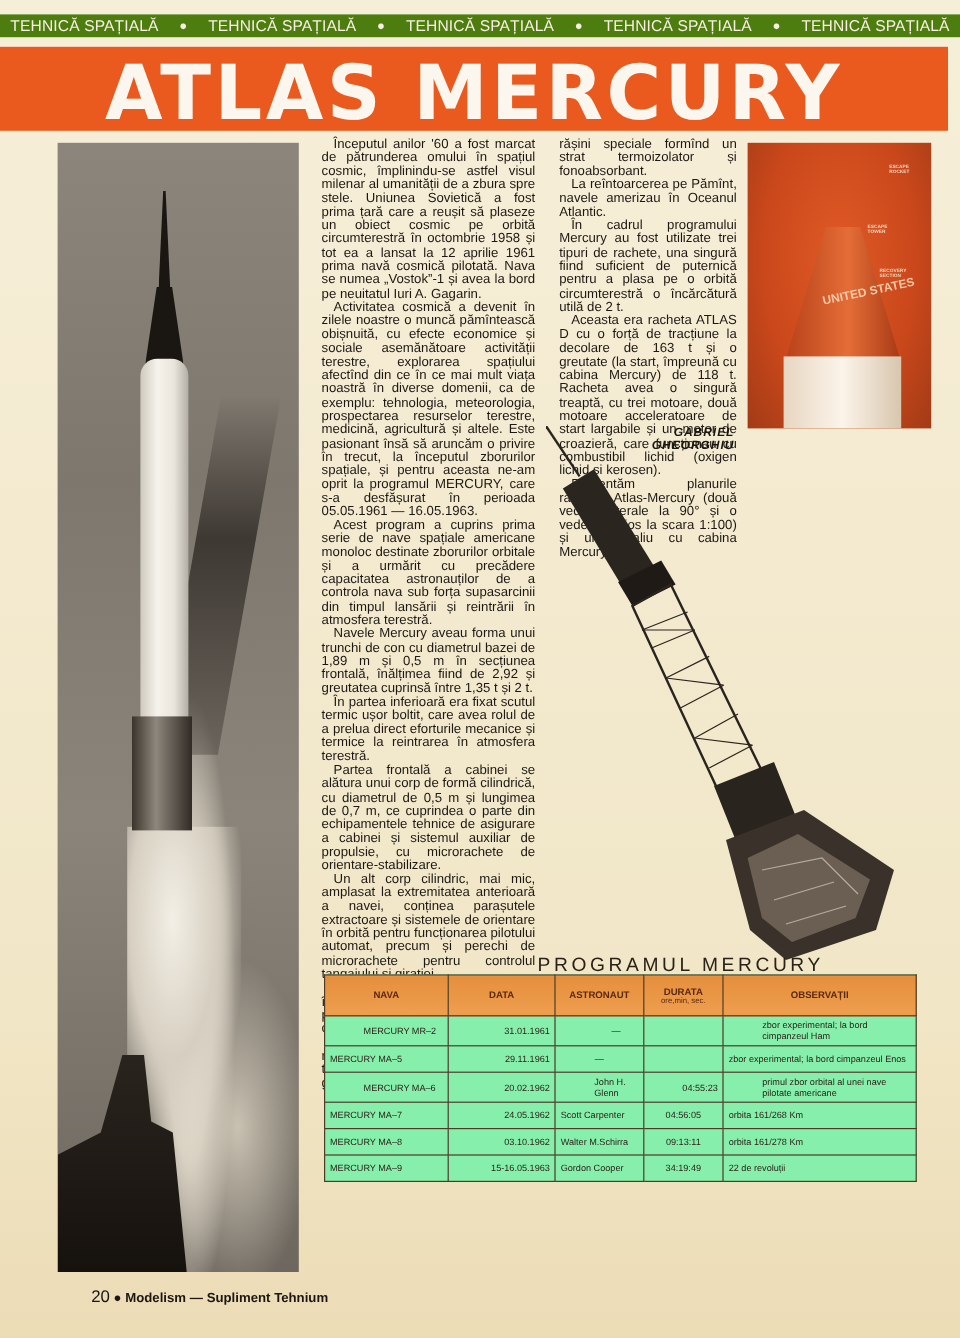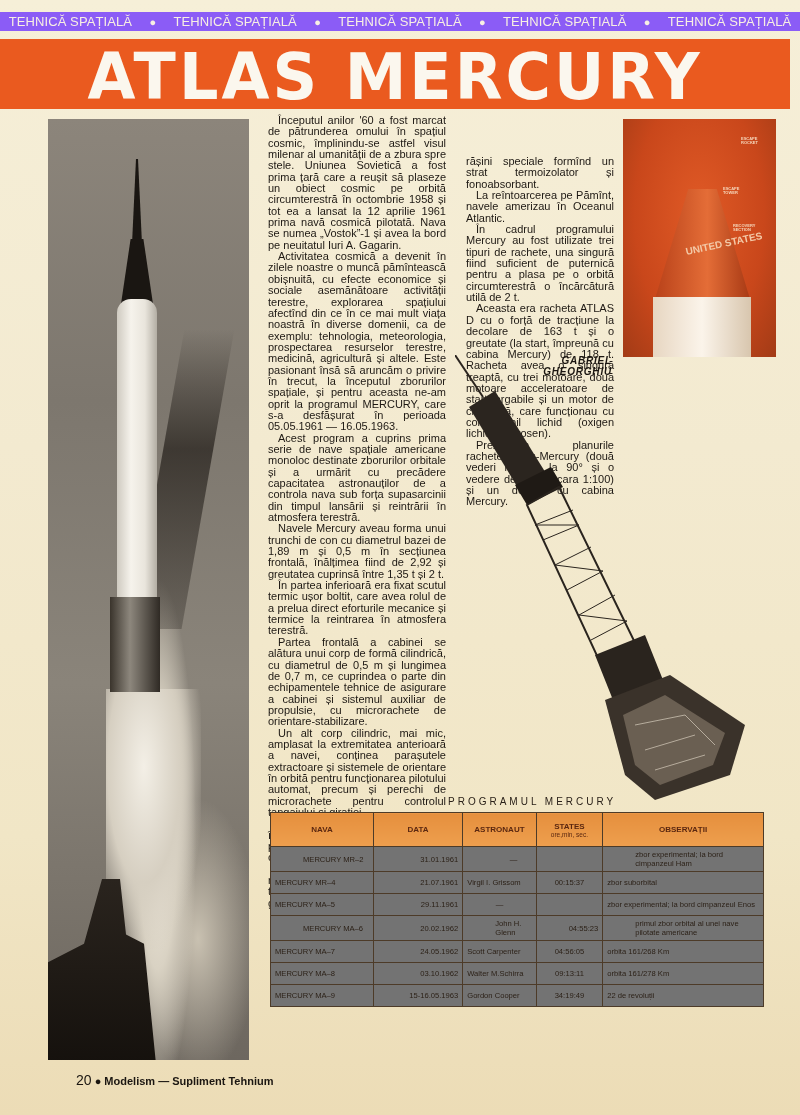--- a/index.html
+++ b/index.html
@@ -4,21 +4,21 @@
 <style>
   html, body { margin: 0; padding: 0; }
   body {
     width: 800px; height: 1115px; position: relative; overflow: hidden;
     background: linear-gradient(180deg, #f6efd8 0%, #f3ead0 40%, #f1e6c6 75%, #ecdcb6 100%);
     font-family: "Liberation Sans", sans-serif;
     color: #1b1611;
   }
   .topstrip {
     position: absolute; left: 0; top: 12px; width: 800px; height: 19px;
-    background: #8b5cf6;
+    background: #4d7c0f;
     display: flex; align-items: center; justify-content: space-around;
     color: #f8efe3; font-size: 13px; letter-spacing: 0.1px;
   }
   .topstrip .bullet { font-size: 11px; }
   .banner {
     position: absolute; left: 0; top: 39px; width: 790px; height: 70px;
     background: #ea5a1f;
     display: flex; align-items: flex-end; justify-content: center;
   }
   .banner h1 {
@@ -65,21 +65,21 @@
     position: absolute; left: 0; top: 760px; width: 120px; height: 185px;
     background: linear-gradient(180deg, #2a241e 0%, #15110d 100%);
     clip-path: polygon(45% 0, 60% 0, 65% 30%, 80% 35%, 90% 100%, 0 100%, 0 45%, 30% 35%);
   }
   .col {
     position: absolute; font-size: 11px; line-height: 11.35px;
     text-align: justify; color: #1d1813;
   }
   .col p { margin: 0; text-indent: 10px; }
   .col1 { left: 268px; top: 115px; width: 178px; }
-  .col2 { left: 466px; top: 115px; width: 148px; margin-top: 41px; }
+  .col2 { left: 466px; top: 115px; width: 148px; }
   .col2 p.first { text-indent: 0; }
   .byline {
     position: absolute; left: 512px; top: 355px; width: 100px; text-align: right;
     font-size: 10px; font-weight: bold; font-style: italic; letter-spacing: 0.8px;
   }
   .photo-right {
     position: absolute; left: 623px; top: 119px; width: 153px; height: 238px;
     background: radial-gradient(ellipse at 50% 40%, #e05a26 0%, #c9471b 60%, #a23b16 100%);
     overflow: hidden;
   }
@@ -94,26 +94,26 @@
   }
   .capsule-label {
     position: absolute; left: 62px; top: 120px; color: #f3c9a7;
     font-size: 10px; font-weight: bold; line-height: 10px; transform: rotate(-12deg);
   }
   .tiny-label { position: absolute; color: #f6d8bd; font-size: 4px; line-height: 4px; font-weight: bold; }
   .drawing {
     position: absolute; left: 455px; top: 355px; width: 300px; height: 450px;
   }
   .prog-title {
-    position: absolute; left: 448px; top: 796px; font-size: 10px; letter-spacing: 3px; color: #2a2119;
+    position: absolute; left: 448px; top: 796px; font-size: 16px; letter-spacing: 3px; color: #2a2119;
   }
   table.mercury {
     position: absolute; left: 270px; top: 812px; width: 494px;
     border-collapse: collapse; font-size: 7.6px; color: #2a1f15;
-    background: #737373;
+    background: #86efac;
   }
   table.mercury th, table.mercury td {
     border: 1px solid #4d3b28; padding: 0 4px; vertical-align: middle;
   }
   table.mercury th {
     background: linear-gradient(180deg, #e58f3d 0%, #ee9f4e 100%);
     color: #5a2710; font-weight: bold; font-size: 8px; height: 33px; text-align: center;
   }
   table.mercury th .sub { display: block; font-size: 6.5px; font-weight: normal; }
   table.mercury td.c { text-align: center; }
@@ -219,42 +219,35 @@
       <col style="width:74px">
       <col style="width:62px">
       <col style="width:164px">
   </colgroup>
   <thead>
     <tr>
       <th>NAVA</th>
       <th>DATA</th>
       <th>ASTRONAUT</th>
       <th>
-        <span>STATES</span>
+        <span>DURATA</span>
         <span class="sub">ore,min, sec.</span>
       </th>
       <th>OBSERVAȚII</th>
     </tr>
   </thead>
   <tbody>
     <tr class="h24">
       <td>MERCURY MR–2</td>
       <td class="r">31.01.1961</td>
       <td class="c">—</td>
       <td class="c"></td>
       <td>zbor experimental; la bord cimpanzeul Ham</td>
     </tr>
     <tr class="h22">
-      <td>MERCURY MR–4</td>
-      <td class="r">21.07.1961</td>
-      <td>Virgil I. Grissom</td>
-      <td class="c">00:15:37</td>
-      <td>zbor suborbital</td>
-    </tr>
-    <tr class="h22">
       <td>MERCURY MA–5</td>
       <td class="r">29.11.1961</td>
       <td class="c">—</td>
       <td class="c"></td>
       <td>zbor experimental; la bord cimpanzeul Enos</td>
     </tr>
     <tr class="h24">
       <td>MERCURY MA–6</td>
       <td class="r">20.02.1962</td>
       <td>John H. Glenn</td>

